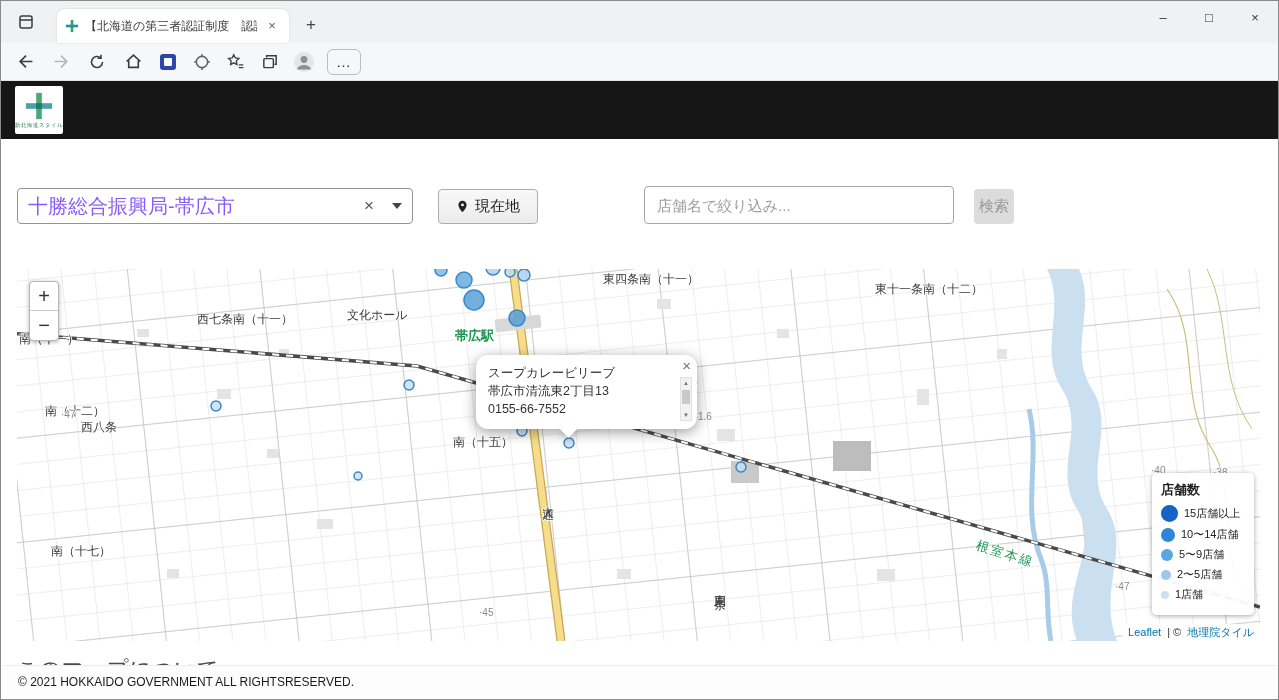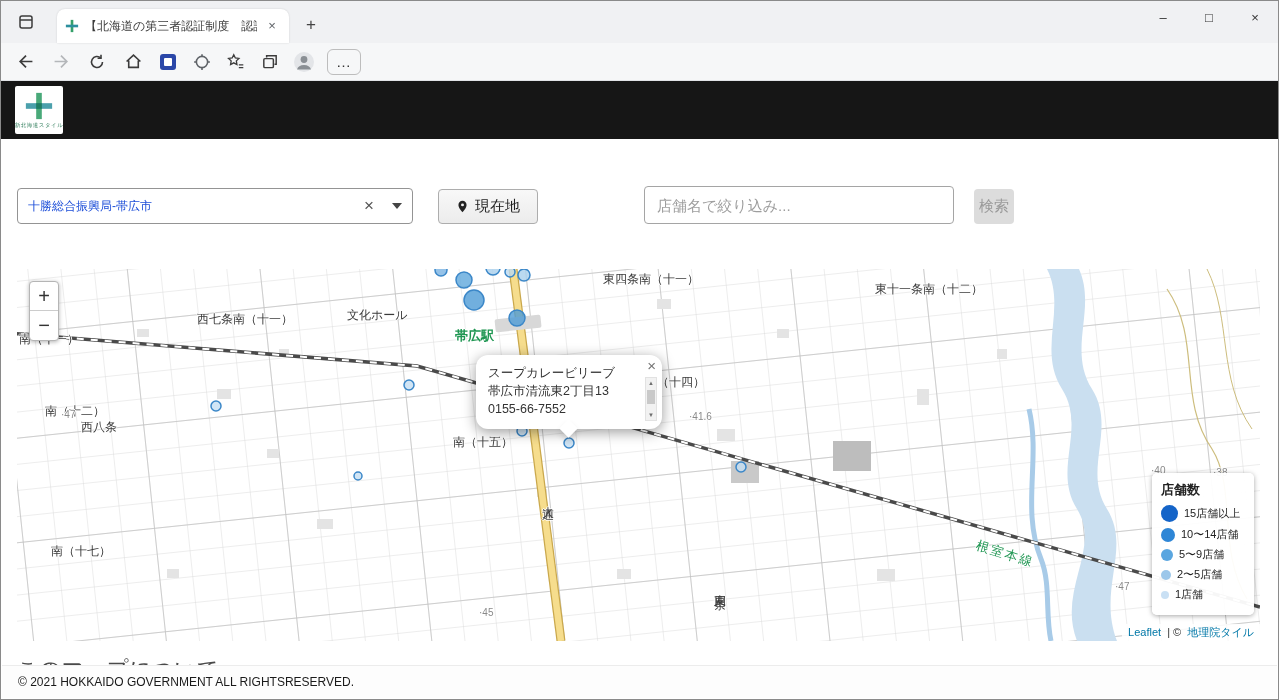--- a/index.html
+++ b/index.html
@@ -30,21 +30,21 @@
   .siteheader { height:58px; background:#161616; display:flex; align-items:center; padding:0 14px; gap:26px; }
   .logo-tile { width:48px; height:48px; background:#fff; border-radius:2px; display:flex; flex-direction:column; align-items:center; justify-content:center; }
   .logo-caption { font-size:5.5px; color:#2f7d5b; letter-spacing:.5px; margin-top:1px; white-space:nowrap; }
   .site-title { color:#fff; font-size:21px; font-weight:500; letter-spacing:1px; white-space:nowrap; }
 
   
   .controls { padding:25px 16px 0; display:flex; align-items:flex-end; height:85px; }
   .select-group { position:relative; width:396px; }
   .select-label { font-size:11px; color:#666; display:block; margin-bottom:2px; }
   .select-box { height:36px; border:1px solid #949494; border-radius:4px; display:flex; align-items:center; padding:0 10px; background:#fff; cursor:pointer; }
-  .select-value { flex:1; font-size:12px; color:#1d4ed8; }
+  .select-value { flex:1; font-size:20px; color:#8b5cf6; }
   .select-clear { font-size:17px; color:#555; padding:0 10px; cursor:pointer; }
   .caret { width:0; height:0; border-left:5px solid transparent; border-right:5px solid transparent; border-top:6px solid #444; margin-left:8px; cursor:pointer; }
   .loc-btn { margin-left:25px; width:100px; height:35px; border:1px solid #adadad; border-radius:4px; background:linear-gradient(#f8f8f8,#ececec); font-size:15px; color:#222; display:flex; align-items:center; justify-content:center; gap:6px; cursor:pointer; font-family:inherit; }
   .filter-input { margin-left:106px; width:310px; height:38px; border:1px solid #a5a5a5; border-radius:4px; padding:8px 12px; font-size:15px; color:#222; font-family:inherit; }
   .filter-input::placeholder { color:#9e9e9e; }
   .search-btn { margin-left:20px; width:40px; height:35px; border:none; border-radius:4px; background:#dcdcdc; color:#999; font-size:15px; cursor:default; font-family:inherit; }
 
   
   .map { position:relative; margin:45px 0 0 16px; width:1243px; height:372px; overflow:hidden; background:#fff; }
   .map svg.tiles { position:absolute; left:0; top:0; }
@@ -54,21 +54,21 @@
   .map-label.green { color:#1f9652; }
   .map-label.station { font-size:13px; font-weight:bold; }
   .map-label.rot { transform:rotate(17deg); font-size:13px; letter-spacing:2px; }
   .map-label.vert { writing-mode:vertical-rl; letter-spacing:2px; }
   .map-label.elev { font-size:10px; color:#8a8a8a; }
 
   .zoom-ctrl { position:absolute; left:12px; top:12px; width:30px; border:1px solid #b5b5b5; border-radius:4px; background:#fff; box-shadow:0 1px 4px rgba(0,0,0,.3); z-index:20; }
   .zoom-btn { height:29px; display:flex; align-items:center; justify-content:center; font-size:20px; color:#333; cursor:pointer; }
   .zoom-btn:first-child { border-bottom:1px solid #ccc; }
 
-  .popup { position:absolute; left:459px; top:86px; width:186px; height:74px; background:#fff; border-radius:12px; box-shadow:0 3px 14px rgba(0,0,0,.4); z-index:30; padding:9px 24px 8px 12px; }
+  .popup { position:absolute; left:459px; top:86px; width:221px; height:74px; background:#fff; border-radius:12px; box-shadow:0 3px 14px rgba(0,0,0,.4); z-index:30; padding:9px 24px 8px 12px; }
   .popup-tail { position:absolute; left:86px; bottom:-6px; width:13px; height:13px; background:#fff; transform:rotate(45deg); box-shadow:3px 3px 6px rgba(0,0,0,.12); }
   .popup-line { font-size:12.5px; color:#333; line-height:1.45; white-space:nowrap; }
   .popup-close { position:absolute; top:3px; right:6px; font-size:15px; color:#757575; cursor:pointer; line-height:1; }
   .popup-scroll { position:absolute; right:5px; top:22px; bottom:8px; width:12px; background:#f2f2f2; border:1px solid #e2e2e2; display:flex; flex-direction:column; justify-content:space-between; align-items:center; cursor:pointer; }
   .popup-scroll .arr { font-size:6px; color:#6f6f6f; line-height:10px; }
   .popup-thumb { position:absolute; top:12px; left:1px; width:8px; height:14px; background:#c9c9c9; }
 
   .legend { position:absolute; right:6px; bottom:26px; width:102px; background:rgba(255,255,255,.95); border-radius:5px; box-shadow:0 1px 5px rgba(0,0,0,.35); padding:8px 9px; z-index:25; }
   .legend-title { font-size:13px; font-weight:bold; color:#222; margin-bottom:6px; }
   .legend-row { display:flex; align-items:center; gap:6px; margin-bottom:5px; }

